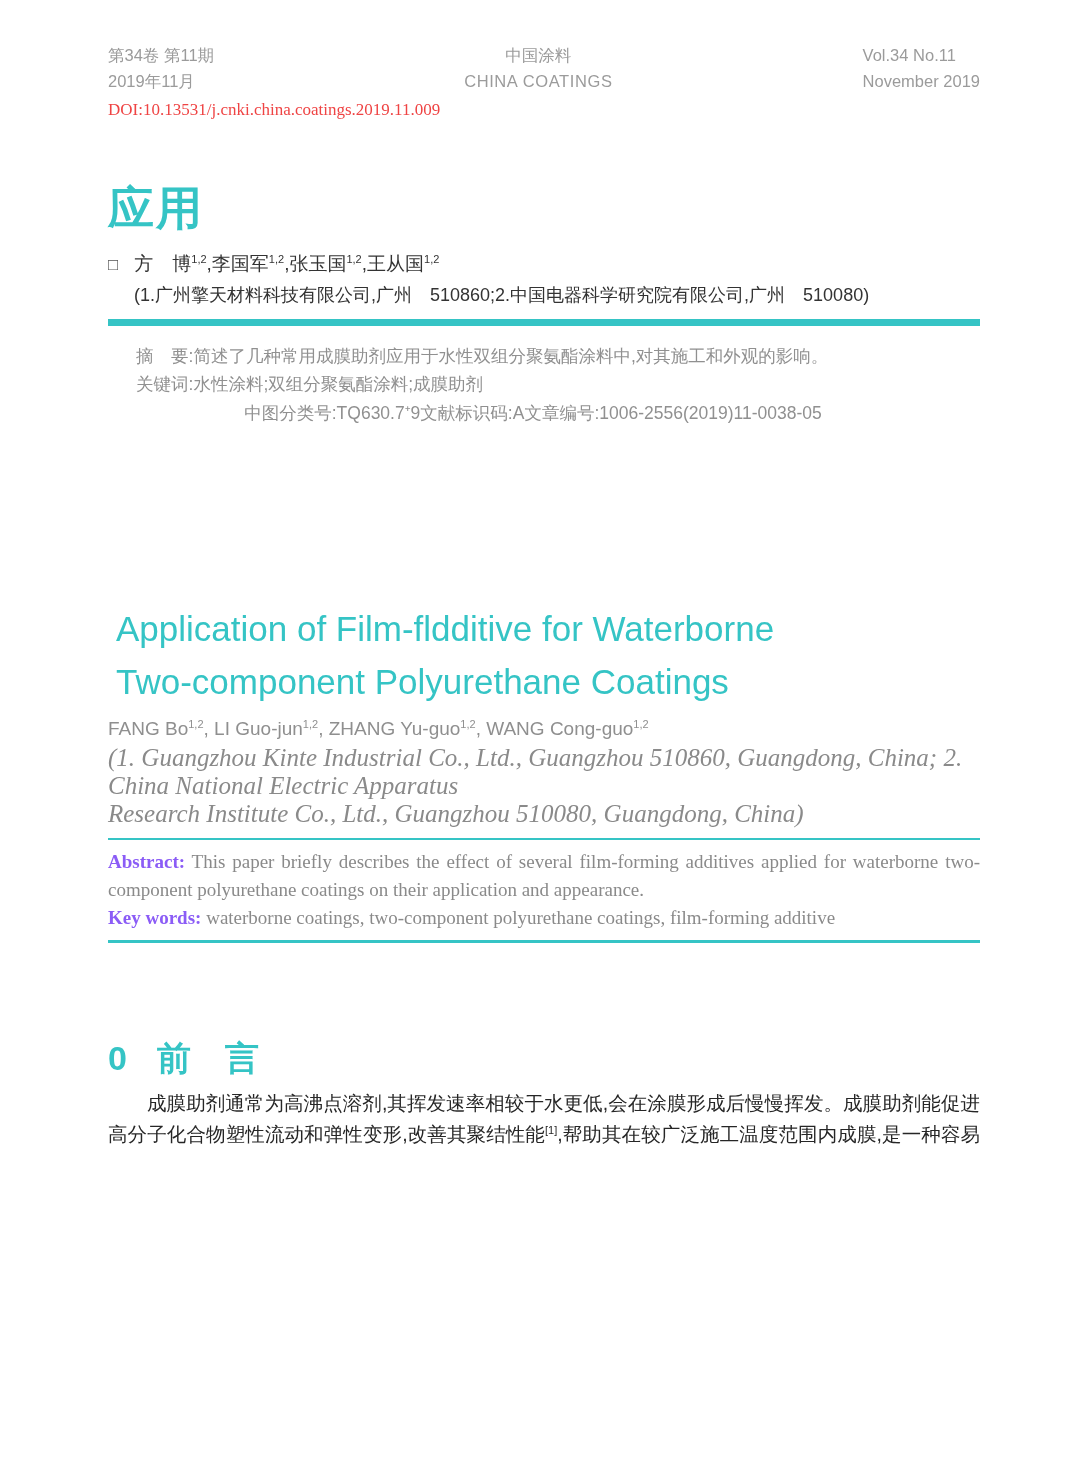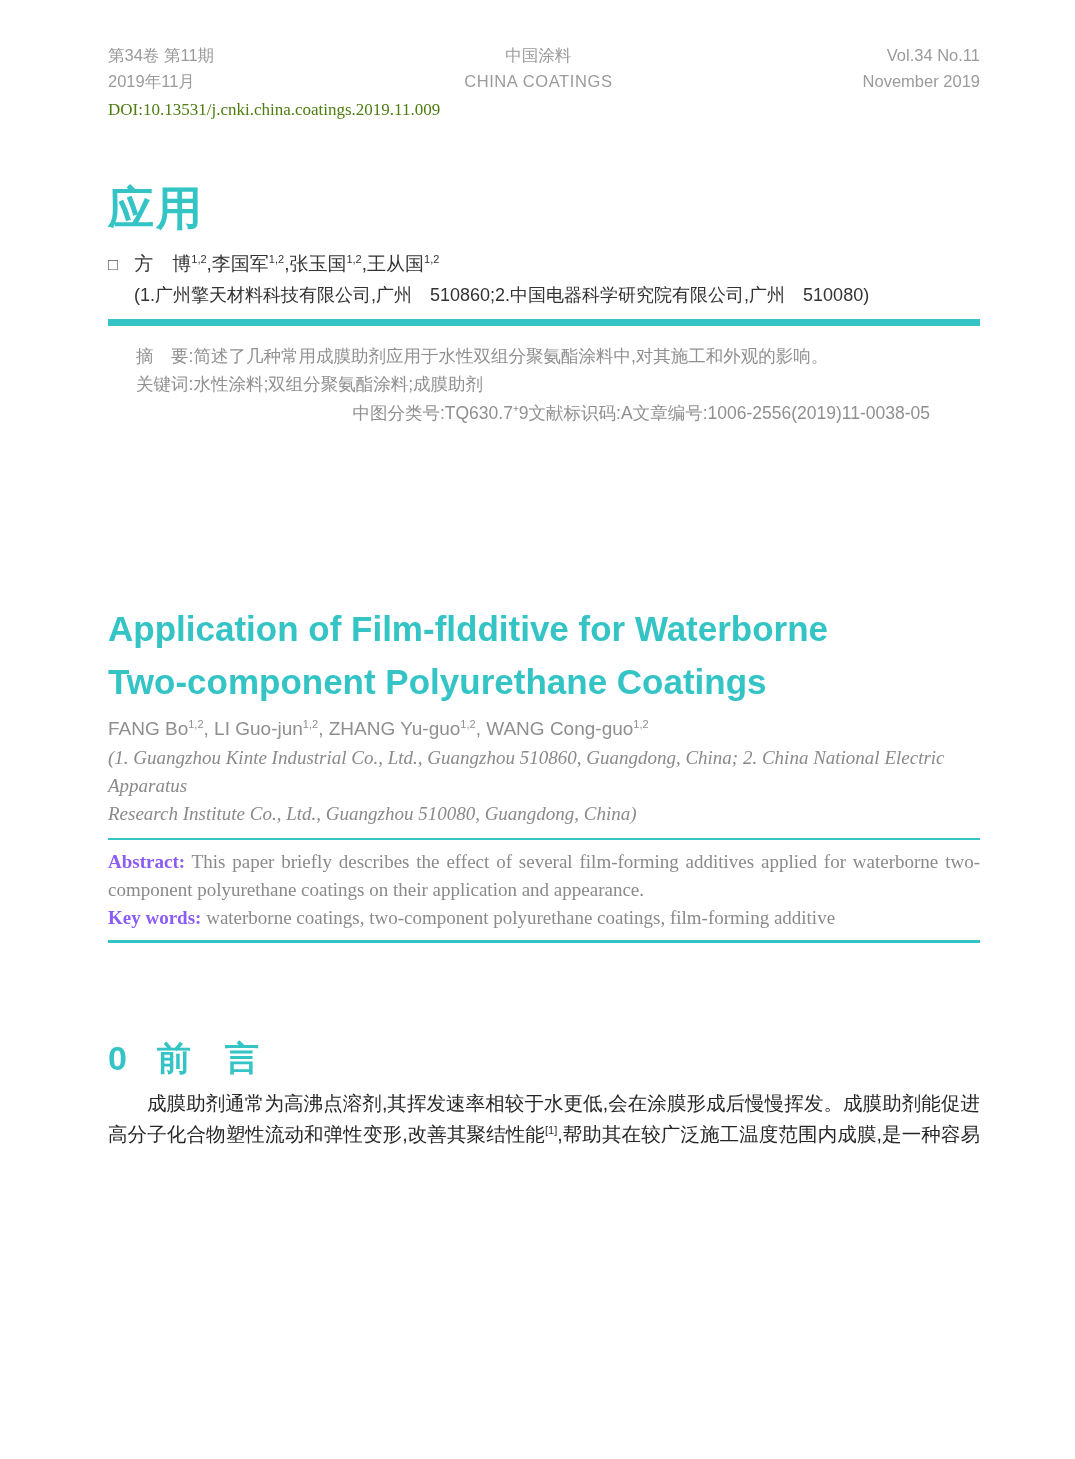--- a/index.html
+++ b/index.html
@@ -2,39 +2,39 @@
 <html><head>
 <meta charset="utf-8">
 <style>
   html,body{margin:0;padding:0;background:#ffffff;}
   body{font-family:"Liberation Sans",sans-serif;}
   .page{width:1075px;height:1146px;box-sizing:border-box;padding:42px 95px 0 108px;overflow:hidden;background:#fff;}
 
   .header{display:flex;justify-content:space-between;font-size:16.5px;color:#9b9b9b;line-height:26px;}
   .h-center{text-align:center;}
   .h-center .en-name{letter-spacing:0.6px;}
-  .h-right{text-align:right;}
-  .doi{margin-top:6px;font-family:"Liberation Serif",serif;font-size:17px;color:#4d7c0f;}
+  .h-right{}
+  .doi{margin-top:6px;font-family:"Liberation Serif",serif;font-size:17px;color:#ef4444;}
 
   .cn-title{margin:54px 0 0;font-size:46px;line-height:1.5;font-weight:bold;color:#35c4c5;letter-spacing:2px;}
   .t-line{display:block;}
 
   .cn-authors{margin-top:8px;font-size:19px;color:#333;}
   .marker{margin-right:16px;color:#555;font-size:17px;}
   sup{font-size:11px;line-height:0;text-align:right;}
   .cn-affil{margin-top:6px;font-size:18px;color:#333;padding-left:26px;}
 
   .bar{height:7px;background:#35c4c5;margin-top:12px;}
 
   .cn-abstract{margin-top:16px;font-size:17.5px;color:#909090;line-height:28px;padding:0 50px 0 28px;}
-  .meta-row{display:flex;justify-content:flex-end;margin-top:1px;}
+  .meta-row{display:flex;justify-content:center;margin-top:1px;}
 
-  .en-title{margin-top:176px;font-size:35px;font-weight:bold;color:#35c4c5;line-height:1.5;}
+  .en-title{margin-top:176px;font-size:35px;font-weight:normal;color:#35c4c5;line-height:1.5;margin-left:8px;}
   .en-authors{margin-top:10px;font-size:19px;color:#8f8f8f;}
-  .en-affil{margin-top:4px;font-family:"Liberation Serif",serif;font-style:italic;font-size:19px;color:#8a8a8a;line-height:28px;}
+  .en-affil{margin-top:4px;font-family:"Liberation Serif",serif;font-style:italic;font-size:25px;color:#8a8a8a;line-height:28px;}
   .rule-thin{height:2px;background:#35c4c5;margin-top:10px;}
   .en-abstract{margin-top:8px;font-family:"Liberation Serif",serif;font-size:19px;color:#8a8a8a;line-height:28px;text-align:justify;}
   .en-abstract .lbl{font-weight:bold;color:#8b5cf6;}
   .rule-mid{height:3px;background:#35c4c5;margin-top:8px;}
 
   .body-cols{margin-top:98px;display:flex;gap:26px;}
   .col{flex:1;font-size:19.5px;line-height:31px;color:#262626;text-align:justify;}
   .sec-heading{color:#35c4c5;font-weight:bold;font-size:34px;margin:2px 0 14px;}
   .sec-num{margin-right:30px;}
   .para{margin:0;}

